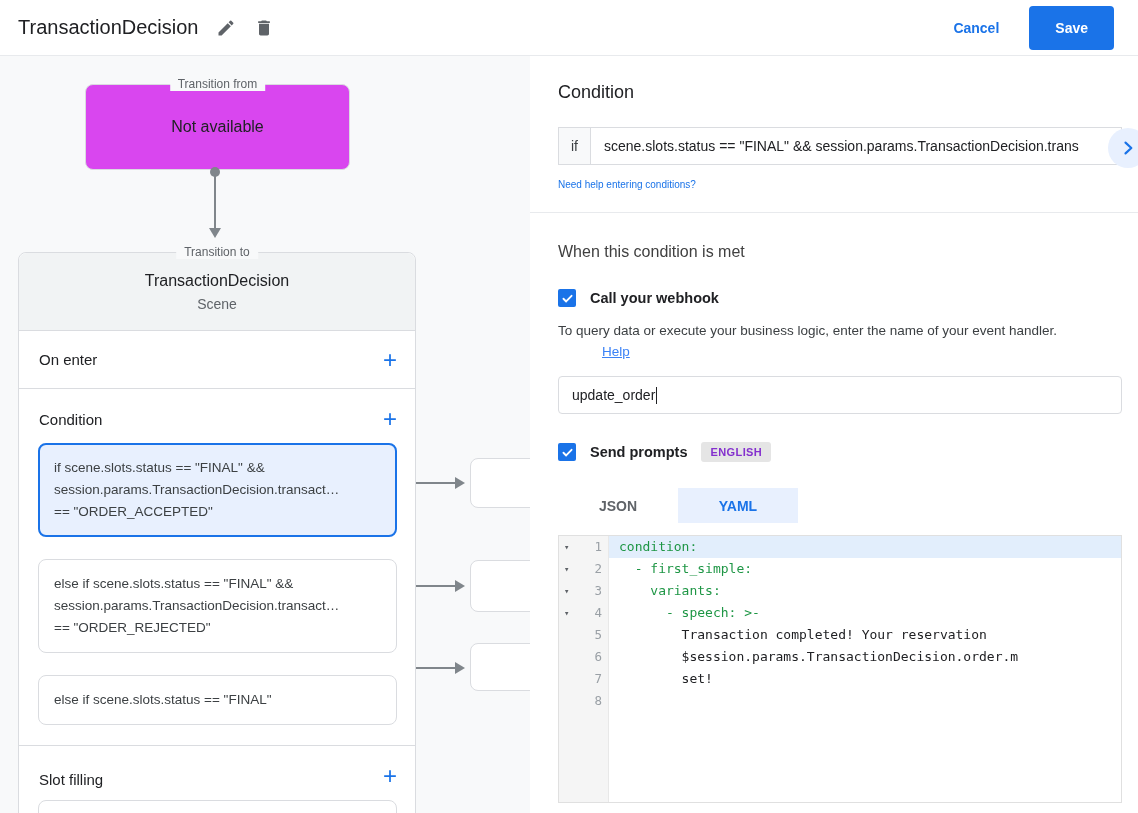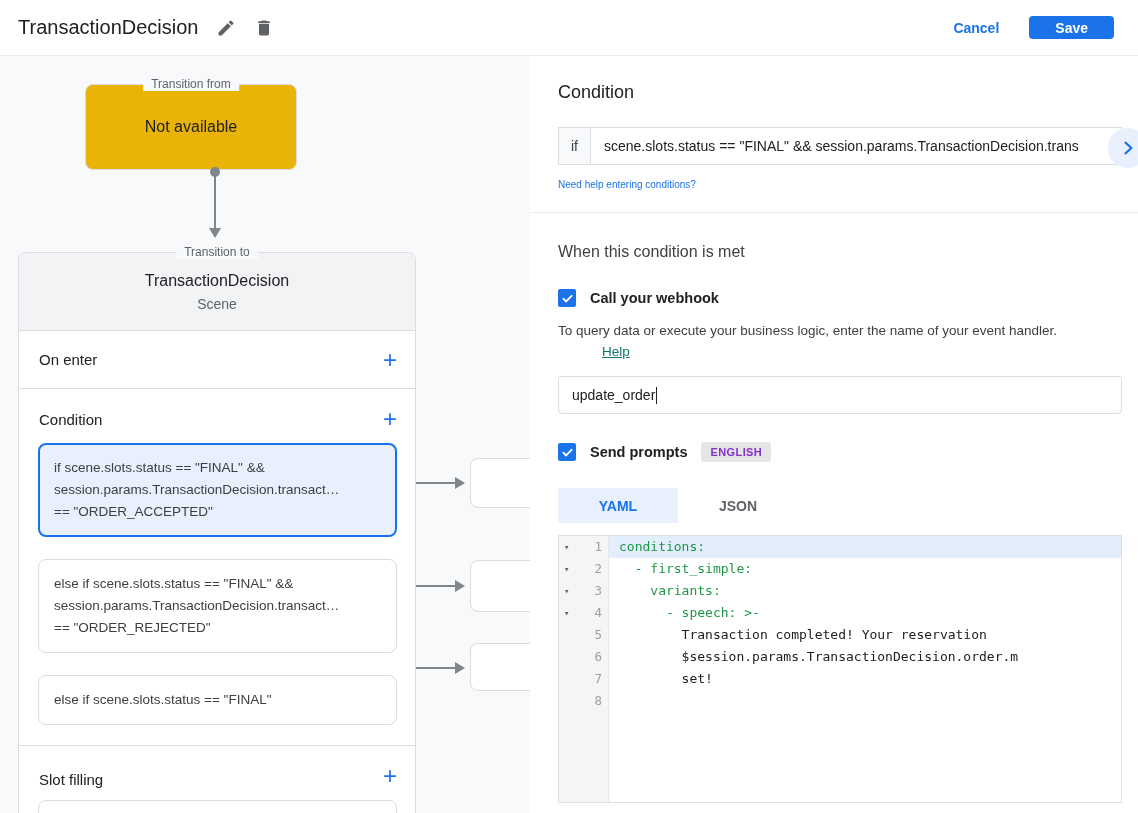--- a/index.html
+++ b/index.html
@@ -9,26 +9,26 @@
 
   
   .topbar { position:absolute; left:0; top:0; width:1138px; height:56px; background:#fff;
             border-bottom:1px solid #e8eaed; display:flex; align-items:center; padding:0 24px 0 18px; z-index:30; }
   .topbar .title { font-size:20px; color:#202124; }
   .icon-btn { background:none; border:none; cursor:pointer; margin-left:18px; display:flex; align-items:center; }
   .icon-btn svg { fill:#5f6368; }
   .topbar .spacer { flex:1; }
   .cancel-link { color:#1a73e8; font-size:14px; font-weight:700; background:none; border:none; cursor:pointer; margin-right:30px; }
   .save-btn { background:#1a73e8; color:#fff; font-size:14px; font-weight:700; border:none; border-radius:4px;
-              height:23px; padding:0 26px; cursor:pointer; }
+              height:44px; padding:0 26px; cursor:pointer; }
 
   
   .canvas { position:absolute; left:0; top:56px; width:530px; height:757px; background:#f8f9fa; overflow:hidden; }
 
-  .from-box { position:absolute; left:85px; top:28px; width:212px; height:86px; background:#eab308;
+  .from-box { position:absolute; left:85px; top:28px; width:265px; height:86px; background:#d946ef;
               border:1px solid #dadce0; border-radius:8px; display:flex; align-items:center; justify-content:center; }
   .legend { position:absolute; top:-8px; left:50%; transform:translateX(-50%); background:#f8f9fa;
             padding:0 8px; font-size:12px; color:#5f6368; white-space:nowrap; }
   .from-content { font-size:16px; color:#202124; }
 
   .scene-card { position:absolute; left:18px; top:196px; width:398px; height:640px; background:#fff;
                 border:1px solid #dadce0; border-radius:8px 8px 0 0; }
   .scene-header { background:#f1f3f4; border-bottom:1px solid #dadce0; border-radius:8px 8px 0 0;
                   height:78px; display:flex; flex-direction:column; align-items:center; justify-content:center; gap:6px; }
   .scene-title { font-size:16px; color:#202124; }
@@ -75,21 +75,21 @@
 
   .check-row { display:flex; align-items:center; margin-top:28px; }
   .checkbox { width:18px; height:18px; background:#1a73e8; border-radius:2px; display:flex;
               align-items:center; justify-content:center; cursor:pointer; flex:none; }
   .checkbox svg { stroke:#fff; }
   .check-label { font-size:14.5px; font-weight:700; color:#202124; margin-left:14px; }
   .badge { background:#e5e5e5; color:#8430ce; font-size:11px; font-weight:700; letter-spacing:0.4px;
            padding:4px 9px; border-radius:3px; margin-left:14px; }
 
   .desc { font-size:13.5px; color:#3c4043; line-height:21px; margin-top:13px; max-width:560px; }
-  .desc a { color:#0f766e;padding-left:44px; }
+  .desc a { color:#3b82f6;padding-left:44px; }
   .desc a.u { text-decoration:underline; }
 
   .text-field { margin-top:14px; height:38px; border:1px solid #dadce0; border-radius:4px;
                 display:flex; align-items:center; padding:0 13px; font-size:14px; color:#202124; cursor:text; }
   .caret { display:inline-block; width:1px; height:17px; background:#202124; margin-left:1px; }
 
   .tabs { display:flex; margin-top:26px; }
   .tab { width:120px; height:35px; display:flex; align-items:center; justify-content:center;
          font-size:14px; font-weight:700; color:#5f6368; cursor:pointer; background:#fff; border:none; }
   .tab.active { background:#e8f0fe; color:#1a73e8; }
@@ -246,33 +246,33 @@
     <span class="checkbox">
       <svg width="13" height="13" viewBox="0 0 24 24" fill="none" stroke-width="3.4" stroke-linecap="round" stroke-linejoin="round">
         <polyline points="4.5 12.5 9.5 17.5 19.5 7"></polyline>
       </svg>
     </span>
     <span class="check-label">Send prompts</span>
     <span class="badge">ENGLISH</span>
   </div>
 
   <div class="tabs" id="editor-tabs">
+      <button class="tab">JSON</button>
       <button class="tab active">YAML</button>
-      <button class="tab">JSON</button>
     </div>
 
   <div class="editor">
     <div class="gutter-bg"></div>
     <div id="editor-lines">
         <div class="ed-line active">
           <div class="ed-gutter">
             <span class="fold">▾</span>
             <span class="lnum">1</span>
           </div>
-          <div class="ed-code key">conditions:</div>
+          <div class="ed-code key">condition:</div>
         </div>
         <div class="ed-line">
           <div class="ed-gutter">
             <span class="fold">▾</span>
             <span class="lnum">2</span>
           </div>
           <div class="ed-code key">  - first_simple:</div>
         </div>
         <div class="ed-line">
           <div class="ed-gutter">

